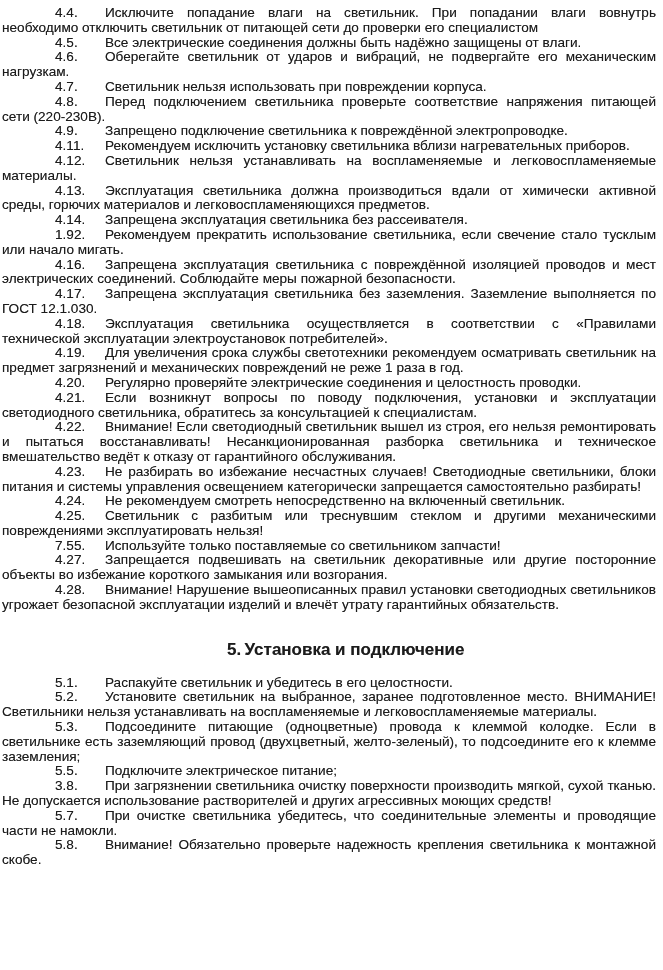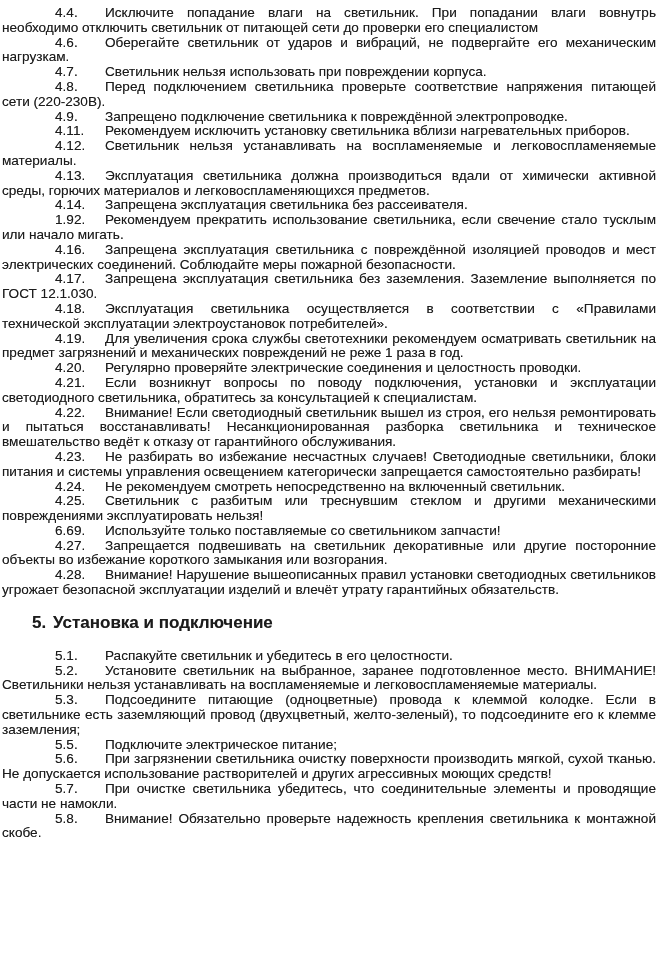--- a/index.html
+++ b/index.html
@@ -25,64 +25,66 @@
     font-size: 13.6px;
     line-height: 14.8px;
     text-shadow: 0 0 0.4px rgba(40,40,40,0.55);
   }
   .item .num {
     display: inline-block;
     width: 50px;
     text-indent: 0;
   }
   .heading {
-    margin: 15px 0 17px 30px;
+    margin: 27px 0 17px 30px;
     font-size: 17px;
     line-height: 19px;
     font-weight: bold;
     color: #1c1c1c;
     text-shadow: 0 0 0.4px rgba(40,40,40,0.55);
+    text-align: center;
   }
   .heading .h-num {
     display: inline-block;
     width: 21px;
   }
 </style>
 </head>
 <body>
 
 <div class="page">
 
   <p class="item"><span class="num">4.4.</span><span>Исключите попадание влаги на светильник. При попадании влаги вовнутрь необходимо отключить светильник от питающей сети до проверки его специалистом</span></p>
+  <p class="item"><span class="num">4.5.</span><span>Все электрические соединения должны быть надёжно защищены от влаги.</span></p>
   <p class="item"><span class="num">4.6.</span><span>Оберегайте светильник от ударов и вибраций, не подвергайте его механическим нагрузкам.</span></p>
   <p class="item"><span class="num">4.7.</span><span>Светильник нельзя использовать при повреждении корпуса.</span></p>
   <p class="item"><span class="num">4.8.</span><span>Перед подключением светильника проверьте соответствие напряжения питающей сети (220-230В).</span></p>
   <p class="item"><span class="num">4.9.</span><span>Запрещено подключение светильника к повреждённой электропроводке.</span></p>
   <p class="item"><span class="num">4.11.</span><span>Рекомендуем исключить установку светильника вблизи нагревательных приборов.</span></p>
   <p class="item"><span class="num">4.12.</span><span>Светильник нельзя устанавливать на воспламеняемые и легковоспламеняемые материалы.</span></p>
   <p class="item"><span class="num">4.13.</span><span>Эксплуатация светильника должна производиться вдали от химически активной среды, горючих материалов и легковоспламеняющихся предметов.</span></p>
   <p class="item"><span class="num">4.14.</span><span>Запрещена эксплуатация светильника без рассеивателя.</span></p>
   <p class="item"><span class="num">1.92.</span><span>Рекомендуем прекратить использование светильника, если свечение стало тусклым или начало мигать.</span></p>
   <p class="item"><span class="num">4.16.</span><span>Запрещена эксплуатация светильника с повреждённой изоляцией проводов и мест электрических соединений. Соблюдайте меры пожарной безопасности.</span></p>
   <p class="item"><span class="num">4.17.</span><span>Запрещена эксплуатация светильника без заземления. Заземление выполняется по ГОСТ 12.1.030.</span></p>
   <p class="item"><span class="num">4.18.</span><span>Эксплуатация светильника осуществляется в соответствии с «Правилами технической эксплуатации электроустановок потребителей».</span></p>
   <p class="item"><span class="num">4.19.</span><span>Для увеличения срока службы светотехники рекомендуем осматривать светильник на предмет загрязнений и механических повреждений не реже 1 раза в год.</span></p>
   <p class="item"><span class="num">4.20.</span><span>Регулярно проверяйте электрические соединения и целостность проводки.</span></p>
   <p class="item"><span class="num">4.21.</span><span>Если возникнут вопросы по поводу подключения, установки и эксплуатации светодиодного светильника, обратитесь за консультацией к специалистам.</span></p>
   <p class="item"><span class="num">4.22.</span><span>Внимание! Если светодиодный светильник вышел из строя, его нельзя ремонтировать и пытаться восстанавливать! Несанкционированная разборка светильника и техническое вмешательство ведёт к отказу от гарантийного обслуживания.</span></p>
   <p class="item"><span class="num">4.23.</span><span>Не разбирать во избежание несчастных случаев! Светодиодные светильники, блоки питания и системы управления освещением категорически запрещается самостоятельно разбирать!</span></p>
   <p class="item"><span class="num">4.24.</span><span>Не рекомендуем смотреть непосредственно на включенный светильник.</span></p>
   <p class="item"><span class="num">4.25.</span><span>Светильник с разбитым или треснувшим стеклом и другими механическими повреждениями эксплуатировать нельзя!</span></p>
-  <p class="item"><span class="num">6.69.</span><span>Используйте только поставляемые со светильником запчасти!</span></p>
+  <p class="item"><span class="num">7.55.</span><span>Используйте только поставляемые со светильником запчасти!</span></p>
   <p class="item"><span class="num">4.27.</span><span>Запрещается подвешивать на светильник декоративные или другие посторонние объекты во избежание короткого замыкания или возгорания.</span></p>
   <p class="item"><span class="num">4.28.</span><span>Внимание! Нарушение вышеописанных правил установки светодиодных светильников угрожает безопасной эксплуатации изделий и влечёт утрату гарантийных обязательств.</span></p>
 
   <h2 class="heading"><span class="h-num">5.</span><span>Установка и подключение</span></h2>
 
   <p class="item"><span class="num">5.1.</span><span>Распакуйте светильник и убедитесь в его целостности.</span></p>
   <p class="item"><span class="num">5.2.</span><span>Установите светильник на выбранное, заранее подготовленное место. ВНИМАНИЕ! Светильники нельзя устанавливать на воспламеняемые и легковоспламеняемые материалы.</span></p>
   <p class="item"><span class="num">5.3.</span><span>Подсоедините питающие (одноцветные) провода к клеммой колодке. Если в светильнике есть заземляющий провод (двухцветный, желто-зеленый), то подсоедините его к клемме заземления;</span></p>
   <p class="item"><span class="num">5.5.</span><span>Подключите электрическое питание;</span></p>
-  <p class="item"><span class="num">5.6.</span><span>При загрязнении светильника очистку поверхности производить мягкой, сухой тканью. Не допускается использование растворителей и других агрессивных моющих средств!</span></p>
+  <p class="item"><span class="num">3.8.</span><span>При загрязнении светильника очистку поверхности производить мягкой, сухой тканью. Не допускается использование растворителей и других агрессивных моющих средств!</span></p>
   <p class="item"><span class="num">5.7.</span><span>При очистке светильника убедитесь, что соединительные элементы и проводящие части не намокли.</span></p>
   <p class="item"><span class="num">5.8.</span><span>Внимание! Обязательно проверьте надежность крепления светильника к монтажной скобе.</span></p>
 
 </div>
 
 </body></html>

